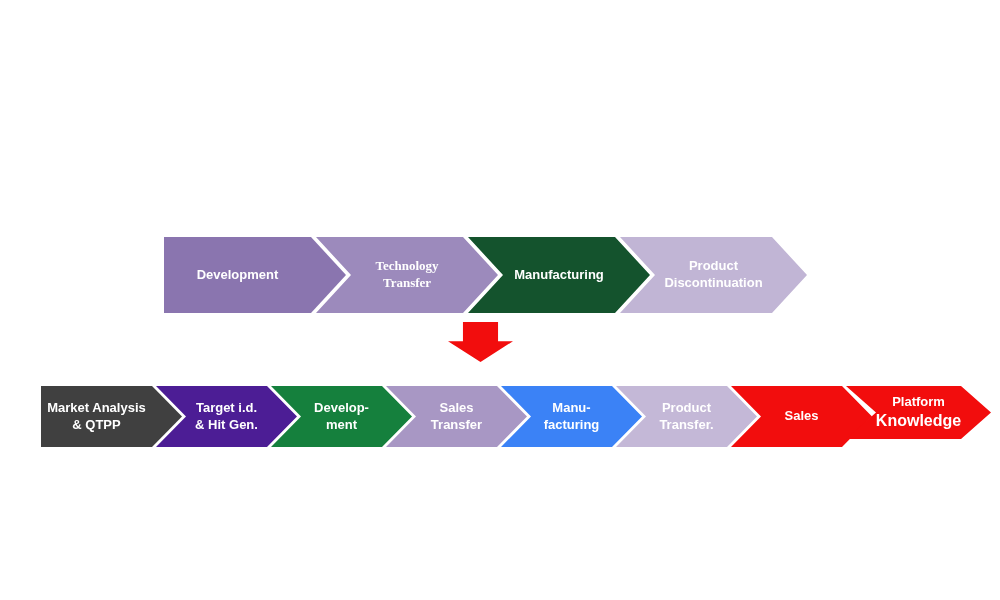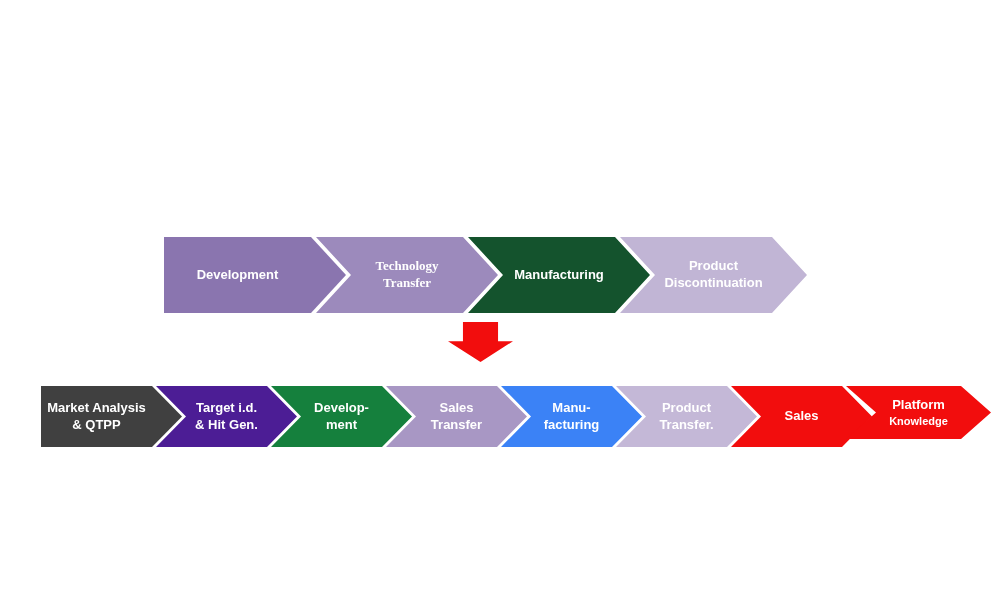--- a/index.html
+++ b/index.html
@@ -29,21 +29,21 @@
     align-items: center;
     justify-content: center;
     color: #ffffff;
     font-weight: bold;
     font-size: 13px;
     line-height: 1.3;
     text-align: center;
     white-space: nowrap;
   }
   .chevron .small-line {
-    font-size: 11px;
+    font-size: 16px;
   }
   .down-arrow {
     position: absolute;
     left: 448px;
     top: 322px;
     width: 65px;
     height: 40px;
     clip-path: polygon(23% 0, 77% 0, 77% 48%, 100% 48%, 50% 100%, 0 48%, 23% 48%);
   }
 </style>

